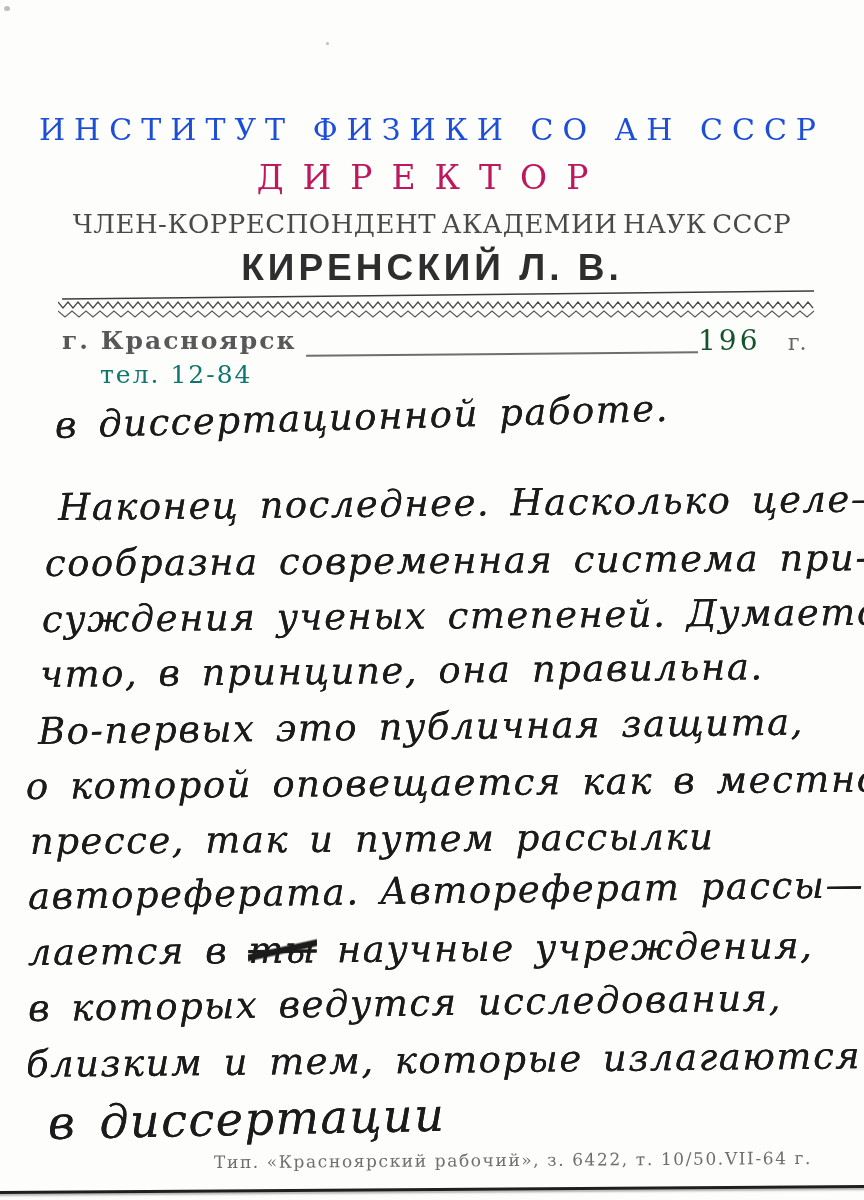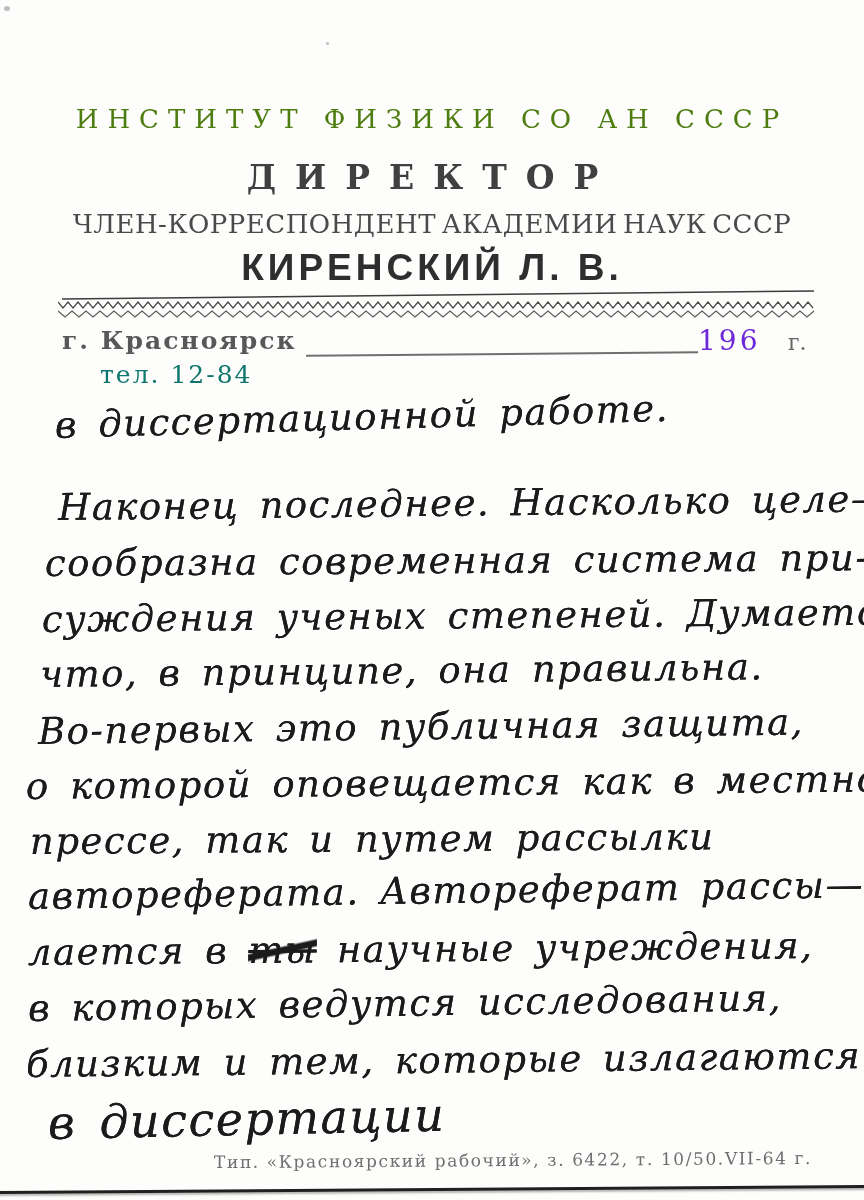--- a/index.html
+++ b/index.html
@@ -3,32 +3,32 @@
 <meta charset="utf-8">
 <style>
   html,body{margin:0;padding:0;background:#e8e8e8;}
   .page{
     position:relative; width:864px; height:1200px; margin:0 auto;
     background:#fdfdfc; overflow:hidden;
     font-family:"DejaVu Serif","Liberation Serif",serif;
   }
   
   .lh{position:absolute; left:0; width:100%; text-align:center; white-space:nowrap;}
-  .lh-institute{top:104px; font-size:26px; letter-spacing:9px; color:#4d7c0f; font-weight:400;}
-  .lh-director{top:158px; font-size:33px; letter-spacing:19px; color:#404040;font-weight:bold;}
+  .lh-institute{top:112px; font-size:30px; letter-spacing:9px; color:#1d4ed8; font-weight:400;}
+  .lh-director{top:158px; font-size:33px; letter-spacing:19px; color:#be185d;}
   .lh-rank{top:209px; font-size:26px; letter-spacing:.5px; word-spacing:-3px; color:#4a4a4a;}
   .lh-name{top:247px; font-size:37px; letter-spacing:4px; color:#2e2e2e; font-weight:bold;
            font-family:"Liberation Sans","DejaVu Sans",sans-serif;}
   .rule-wrap{position:absolute; left:58px; top:288px; width:758px; height:34px;}
   
   .city{position:absolute; left:62px; top:326px; font-size:25px; letter-spacing:2px; color:#585858;font-weight:bold;}
   .phone{position:absolute; left:100px; top:360px; font-size:25px; letter-spacing:2px; color:#0f766e;}
   .date-underline{position:absolute; left:306px; top:336px; width:392px; height:17px;
                   border-bottom:2px solid #6f6f6f; transform:rotate(-.5deg);}
-  .date-year{position:absolute; left:698px; top:324px; font-size:28px; letter-spacing:3px; color:#6d28d9;}
+  .date-year{position:absolute; left:698px; top:324px; font-size:28px; letter-spacing:3px; color:#14532d;}
   .date-suffix{position:absolute; left:788px; top:330px; font-size:22px; color:#666;}
   
   .hw{
     position:absolute; white-space:nowrap;
     font-style:italic; font-family:"DejaVu Serif","Liberation Serif",serif;
     font-size:37px; letter-spacing:1.5px; word-spacing:7px; color:#1b1b1c;
     text-shadow:0 0 .6px #1b1b1c;
     transform-origin:left center;
   }
   .hw1 {left:55px;  top:404px;  transform:rotate(-1.6deg);}

